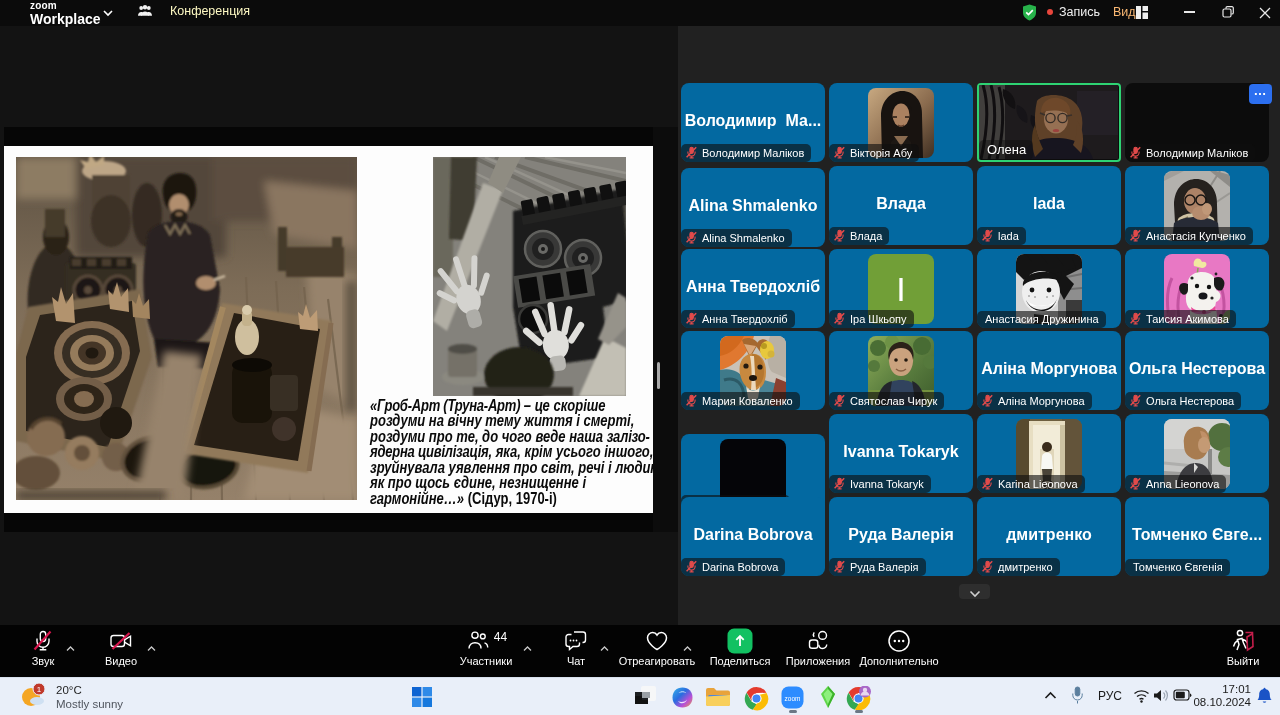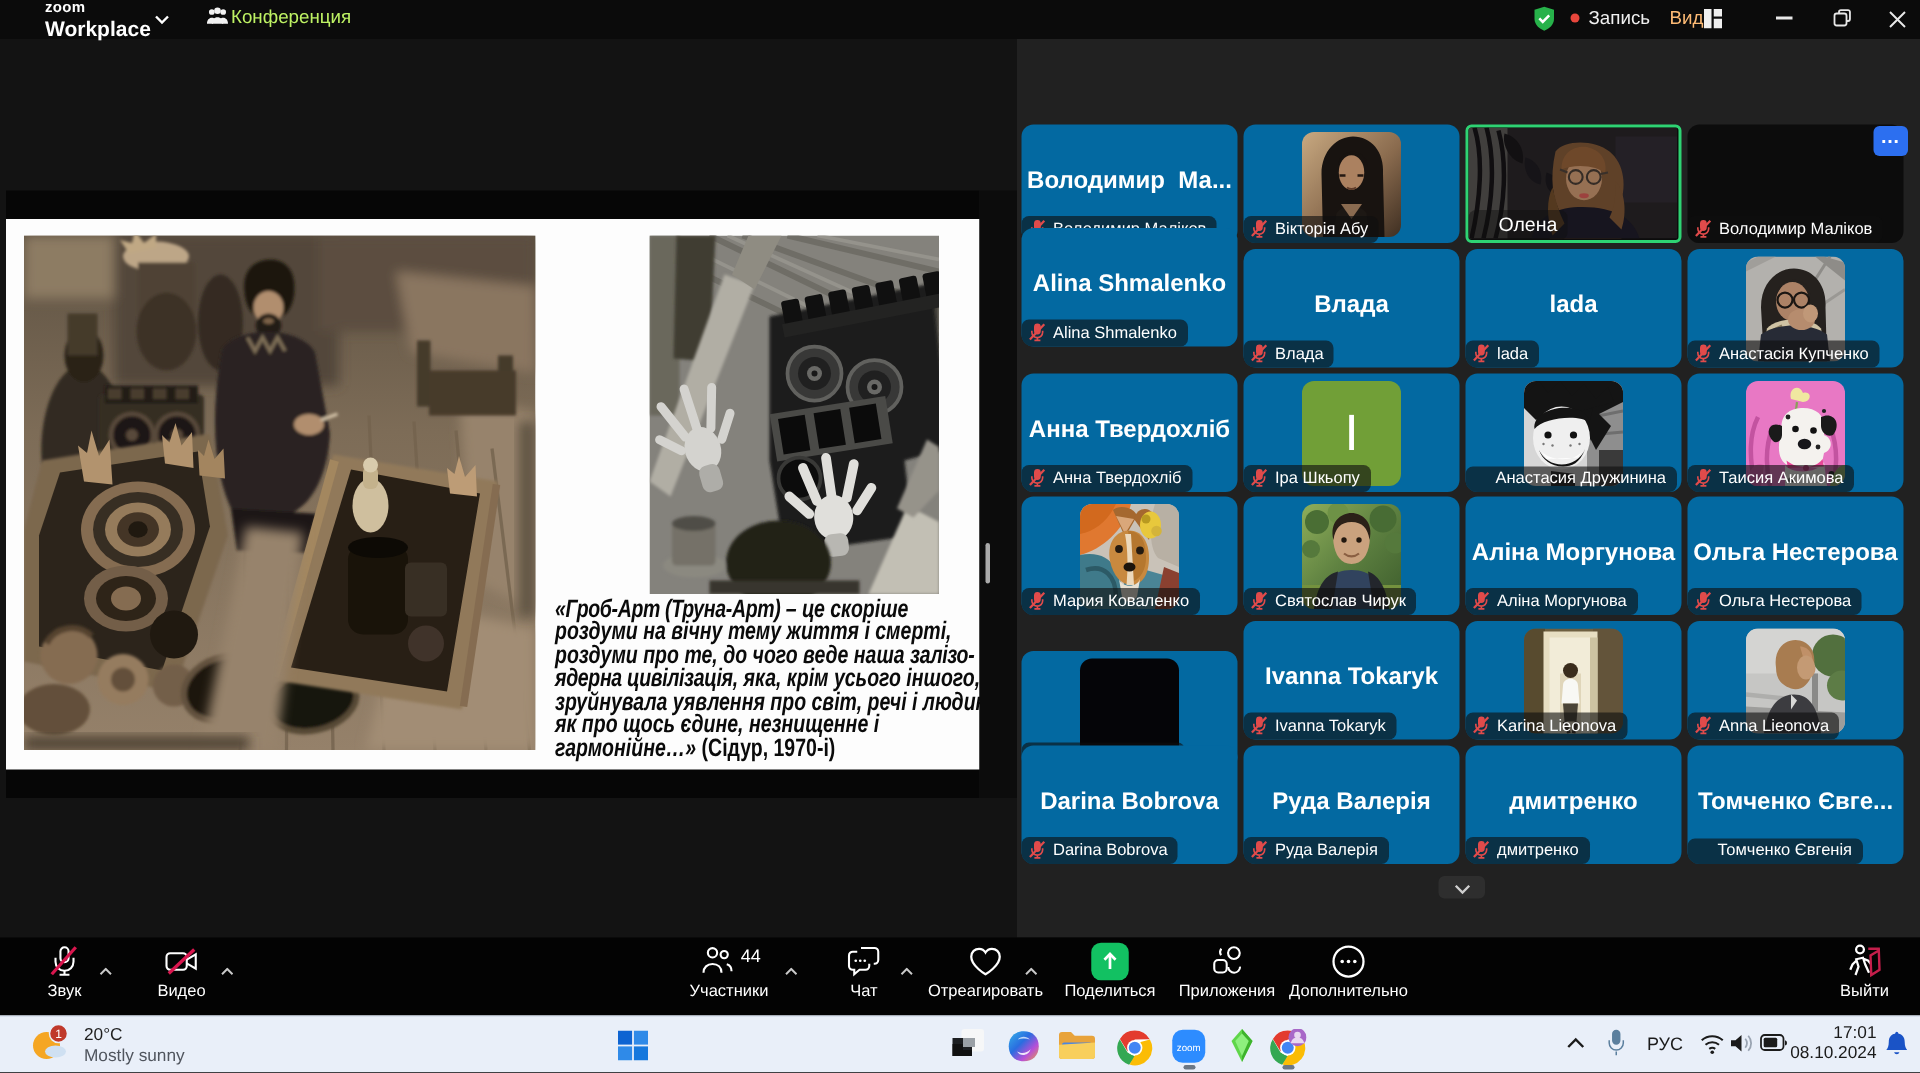--- a/index.html
+++ b/index.html
@@ -7,21 +7,21 @@
   body { font-family:"Liberation Sans", sans-serif; }
   .page { position:relative; width:1280px; height:715px; background:#131313; }
   .abs { position:absolute; }
 
   
   .titlebar { position:absolute; left:0; top:0; width:1280px; height:26px; background:#0b0b0b; color:#fff; z-index:20; }
   .zlogo { position:absolute; left:30px; top:1px; line-height:1; }
   .zlogo .z1 { font-size:10px; font-weight:bold; letter-spacing:.2px; display:block; }
   .zlogo .z2 { font-size:14px; font-weight:bold; display:block; margin-top:1px; }
   .tb-chev { position:absolute; left:103px; top:10px; }
-  .conf { position:absolute; left:137px; top:4px; display:flex; align-items:center; gap:1px; color:#bef264; font-size:12.5px; }
+  .conf { position:absolute; left:137px; top:4px; display:flex; align-items:center; gap:17px; color:#fef9c3; font-size:12.5px; }
   .pill { position:absolute; left:335px; top:0px; width:193px; height:24px; background:#3d3d3d; border-radius:7px; display:flex; align-items:center; }
   .pill .appic { width:14px; height:14px; margin-left:5px; border-radius:4px; background:#8e4fa8; position:relative; }
   .pill .appic::before { content:""; position:absolute; left:2px; top:2px; width:10px; height:10px; border-radius:50%; background:#b07cc6; }
   .pill .appic::after { content:"O"; position:absolute; left:0; top:0; width:14px; height:14px; line-height:14px; text-align:center; color:#fff; font-size:9px; font-weight:bold; }
   .pill .ptxt { color:#fff; font-size:12.5px; margin-left:12px; }
   .pill .pdots { position:absolute; right:6px; top:2px; width:19px; height:19px; border:1.5px solid #ddd; border-radius:50%; color:#ddd; text-align:center; line-height:14px; font-size:11px; letter-spacing:.5px; }
   .rec { position:absolute; left:1047px; top:5px; display:flex; align-items:center; gap:6px; color:#f0f0f0; font-size:12.5px; }
   .rec .dot { width:6px; height:6px; border-radius:50%; background:#e8463c; }
   .vid-lbl { position:absolute; left:1113px; top:5px; color:#fdba74; font-size:12.5px; }
   .win-min { position:absolute; left:1184px; top:11px; width:11px; height:1.6px; background:#e8e8e8; }
@@ -35,21 +35,21 @@
   .slidetext { position:absolute; left:366px; top:252px; width:360px; font-size:16.8px; line-height:15.45px; font-style:italic; color:#0a0a0a; white-space:nowrap; transform:scaleX(0.775); transform-origin:0 0; }
   .slidetext b { letter-spacing:-0.3px; }
   .slidetext .up { font-style:normal; }
 
   
   .panel { position:absolute; left:678px; top:26px; width:602px; height:599px; background:#212121; }
   .cell { position:absolute; width:144px; height:79px; background:#0369a1; border-radius:8px; overflow:hidden; }
   .cell.vid { background:#0c0c0c; }
   .bigname { position:absolute; left:0; right:0; top:50%; transform:translateY(-60%); text-align:center; color:#fff; font-size:16px; font-weight:bold; white-space:nowrap; overflow:hidden; }
   .tag { position:absolute; left:0; bottom:0; max-width:100%; display:flex; align-items:center; background:rgba(15,15,15,.62); border-radius:5px; padding:2px 7px 3px 4px; color:#fff; font-size:11px; white-space:nowrap; }
-  .tag.nomic { padding-left:20px; }
+  .tag.nomic { padding-left:8px; }
   .tag svg { margin-right:4px; flex:0 0 auto; }
   .avatar { position:absolute; left:50%; top:50%; transform:translate(-50%,-50%); width:66px; height:70px; border-radius:8px; overflow:hidden; }
   .olena { border:2.5px solid #2ed373; border-radius:4px; }
   .morebtn { position:absolute; left:1249px; top:84px; width:23px; height:20px; border-radius:4px; background:#2c6ff0; color:#fff; text-align:center; line-height:14px; font-size:13px; font-weight:bold; letter-spacing:1px; }
   .scrolldn { position:absolute; left:959px; top:584px; width:31px; height:15px; background:#2e2e2e; border-radius:4px; color:#cfcfcf; text-align:center; }
 
   
   .toolbar { position:absolute; left:0; top:625px; width:1280px; height:52px; background:#030303; color:#fff; }
   .tbtn { position:absolute; top:4px; text-align:center; color:#fff; }
   .tbtn .lab { font-size:11px; color:#fff; margin-top:2px; }
@@ -414,21 +414,21 @@
             <g stroke="#e14b4b" fill="none" stroke-width="1.1">
               <rect x="4.9" y="1.2" width="3.4" height="6.2" rx="1.7" fill="#e14b4b"></rect>
               <path d="M2.9 5.5v1a3.6 3.6 0 0 0 7.2 0v-1"></path>
               <path d="M6.6 10.3v1.6M4.6 11.9h4"></path>
             </g>
             <path d="M1.6 11.3L11.2 1.2" stroke="#e14b4b" stroke-width="1.5"></path>
           </svg>
           <span>Володимир Маліков</span>
         </div>
       </div>
-  <div class="cell" style="left:681px;top:152px;">
+  <div class="cell" style="left:681px;top:168px;">
         <div class="bigname">Alina Shmalenko</div>
         <div class="tag">
           <svg width="13" height="13" viewBox="0 0 13 13">
             <g stroke="#e14b4b" fill="none" stroke-width="1.1">
               <rect x="4.9" y="1.2" width="3.4" height="6.2" rx="1.7" fill="#e14b4b"></rect>
               <path d="M2.9 5.5v1a3.6 3.6 0 0 0 7.2 0v-1"></path>
               <path d="M6.6 10.3v1.6M4.6 11.9h4"></path>
             </g>
             <path d="M1.6 11.3L11.2 1.2" stroke="#e14b4b" stroke-width="1.5"></path>
           </svg>

